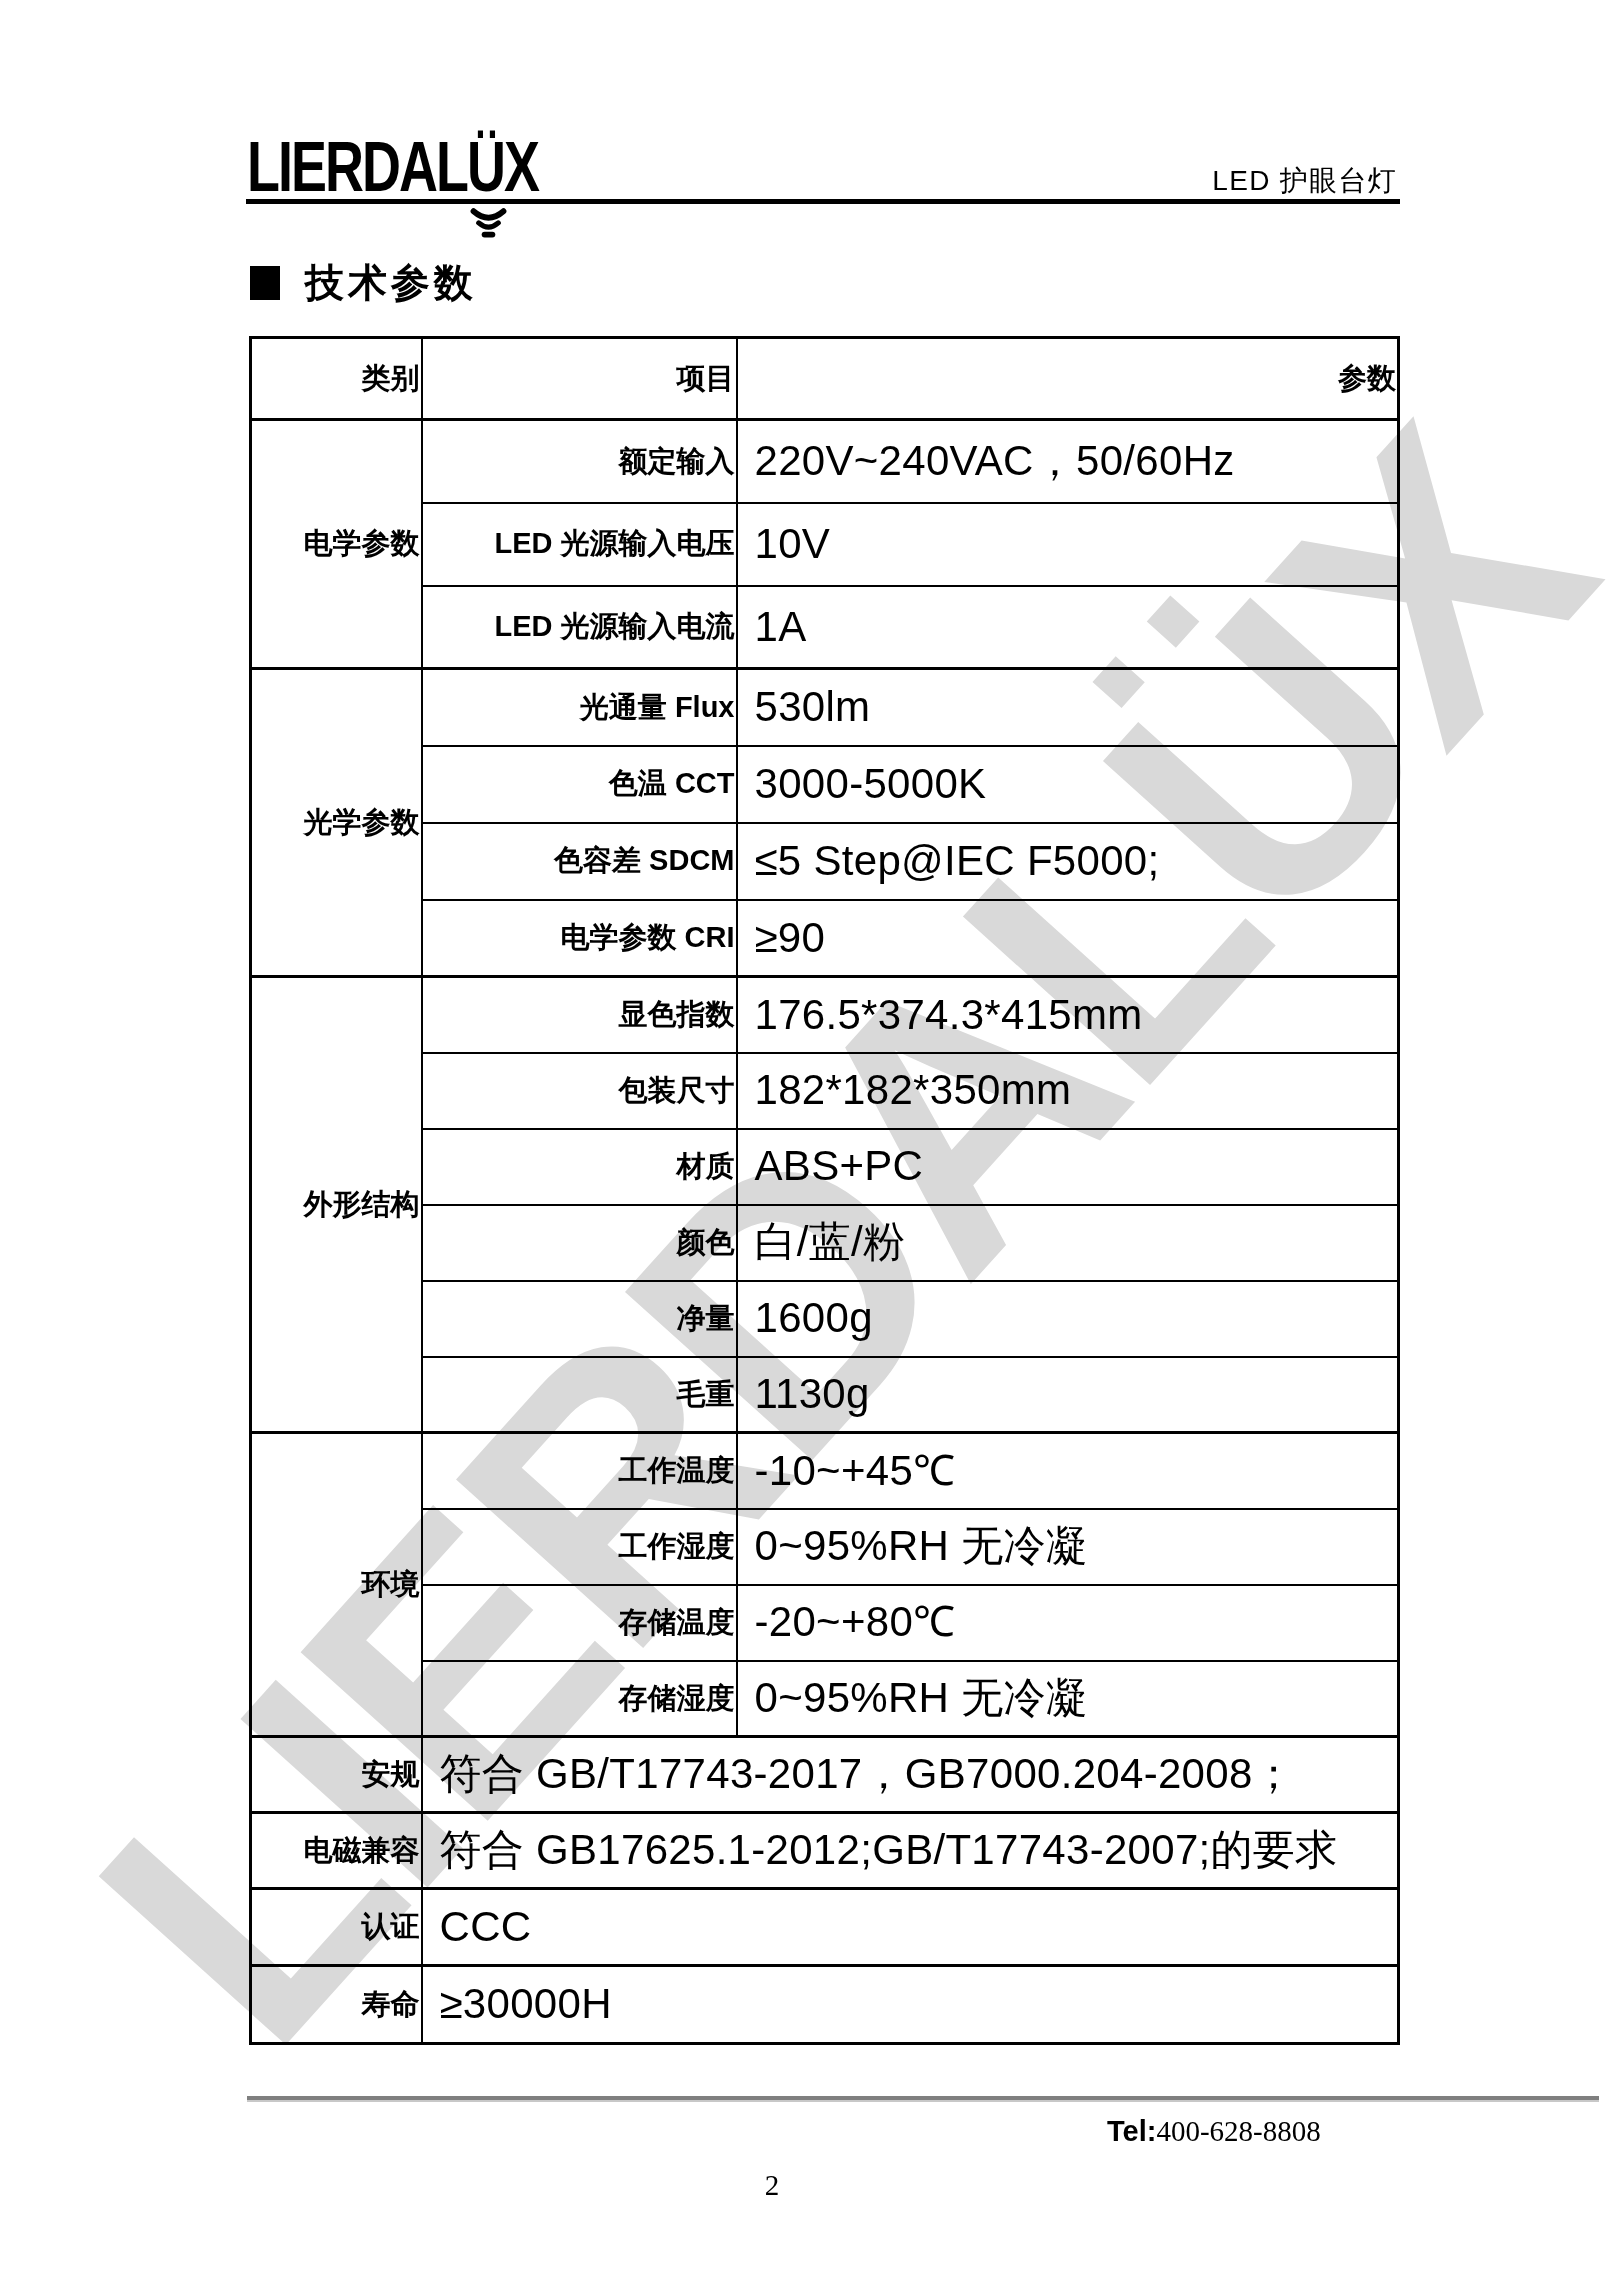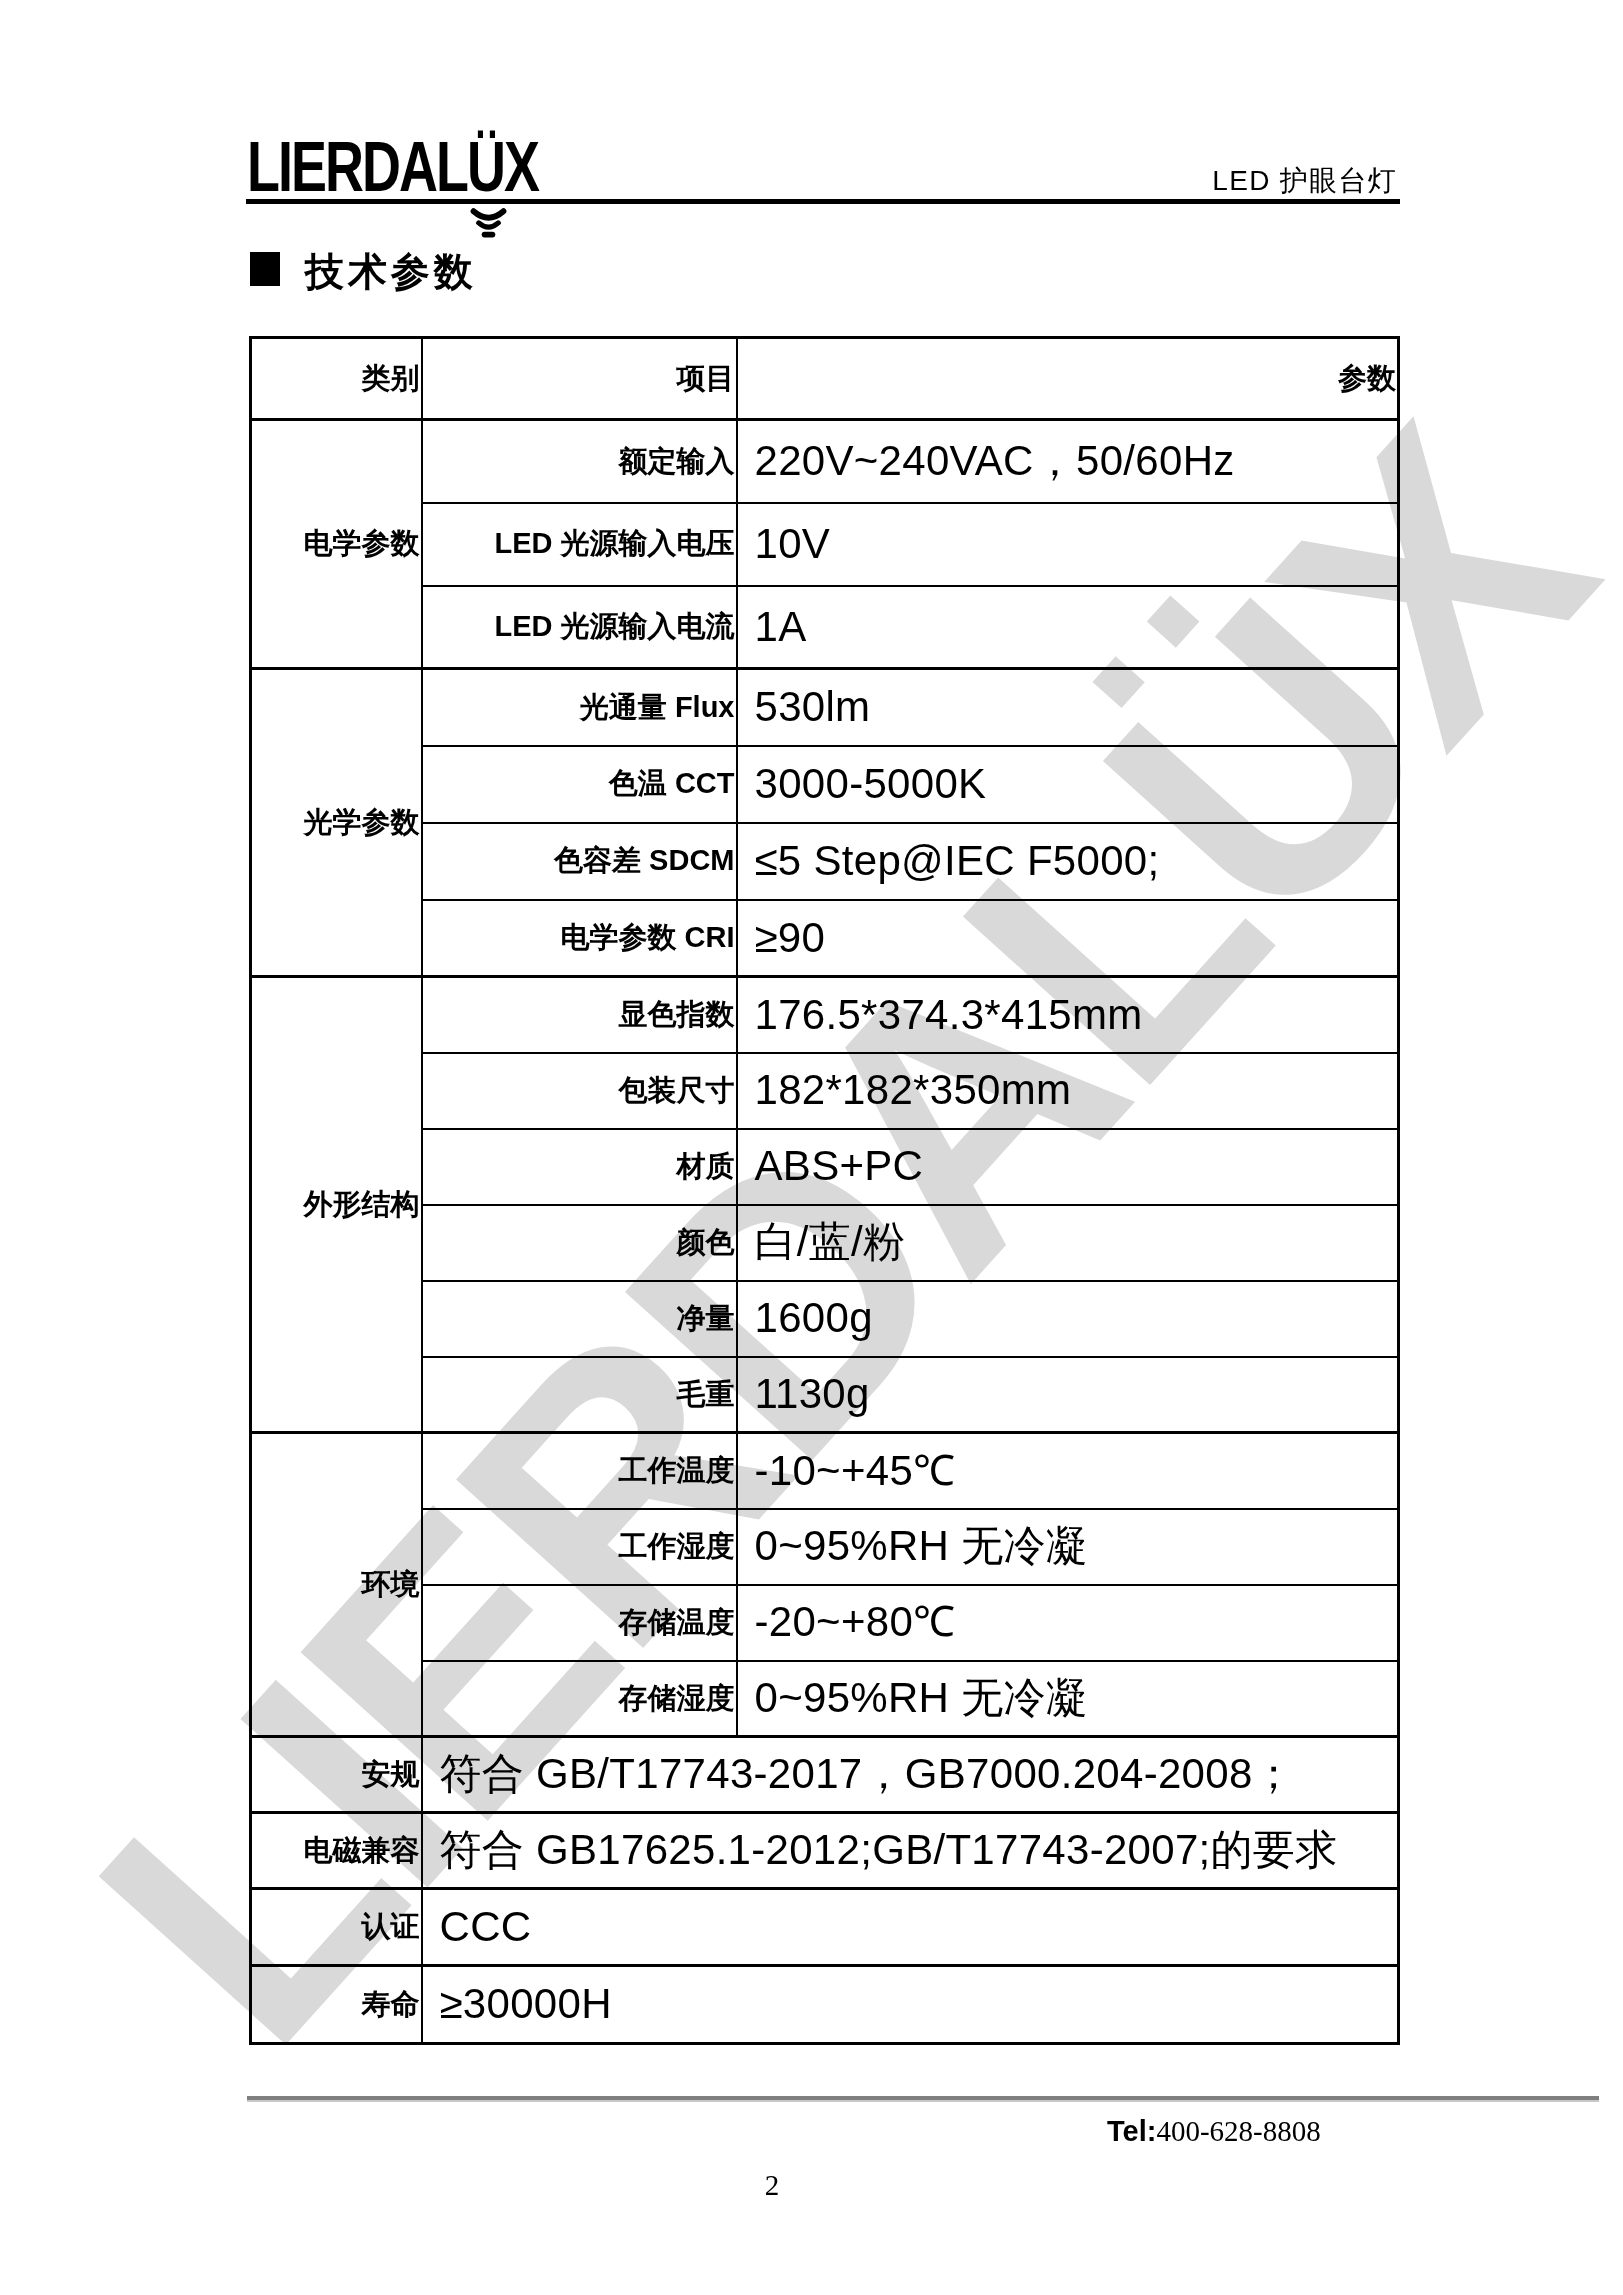--- a/index.html
+++ b/index.html
@@ -23,21 +23,21 @@
   .lamp{position:absolute;left:469px;top:207px;z-index:2;}
   .product-title{
     position:absolute;left:1112px;top:164px;width:285px;z-index:2;
     font-size:28px;text-align:right;letter-spacing:1.3px;line-height:1.2;
   }
   .header-rule{
     position:absolute;left:246px;top:199px;width:1154px;height:5.2px;
     background:#000;z-index:2;
   }
   
-  .section-heading{position:absolute;left:250px;top:252px;z-index:2;display:flex;align-items:flex-start;}
+  .section-heading{position:absolute;left:250px;top:263px;z-index:2;display:flex;align-items:center;}
   .bullet{width:30px;height:34px;background:#000;margin-right:25px;}
   .section-title{font-size:39px;font-weight:700;letter-spacing:3.9px;line-height:1;}
   
   table.spec{
     position:absolute;left:249px;top:336px;width:1149px;z-index:2;
     border-collapse:collapse;table-layout:fixed;background:transparent;
     border:3.3px solid #000;
   }
   table.spec td{
     border:2px solid #000;vertical-align:middle;overflow:hidden;

